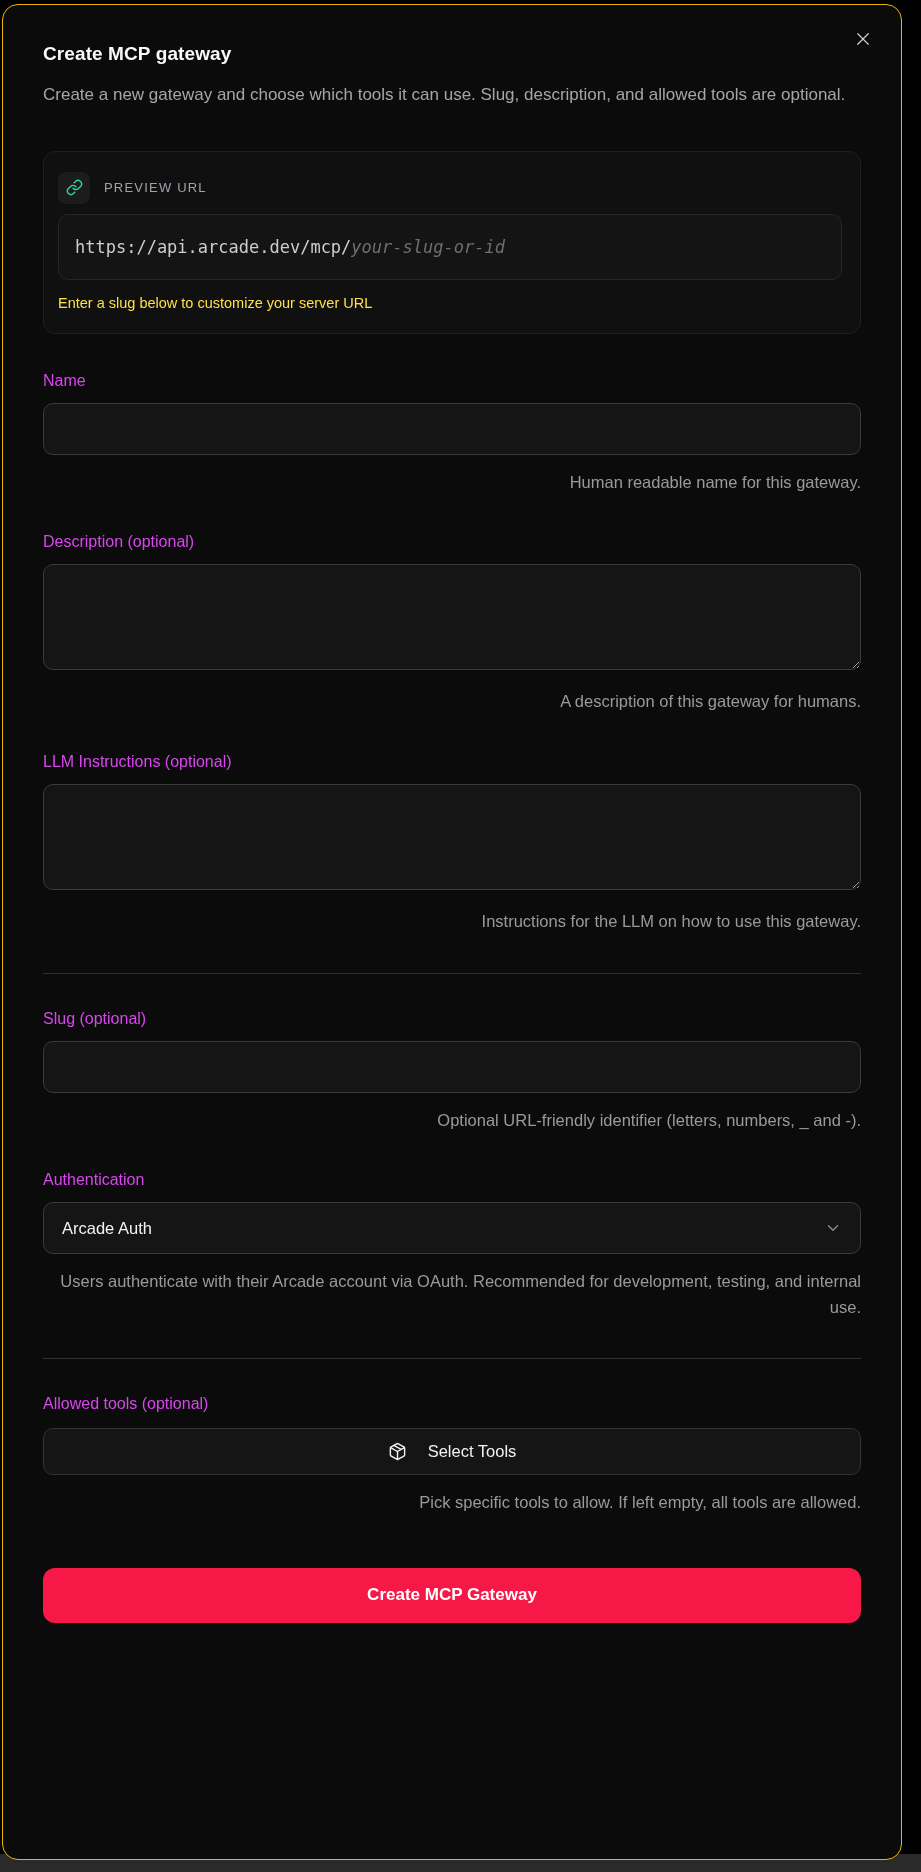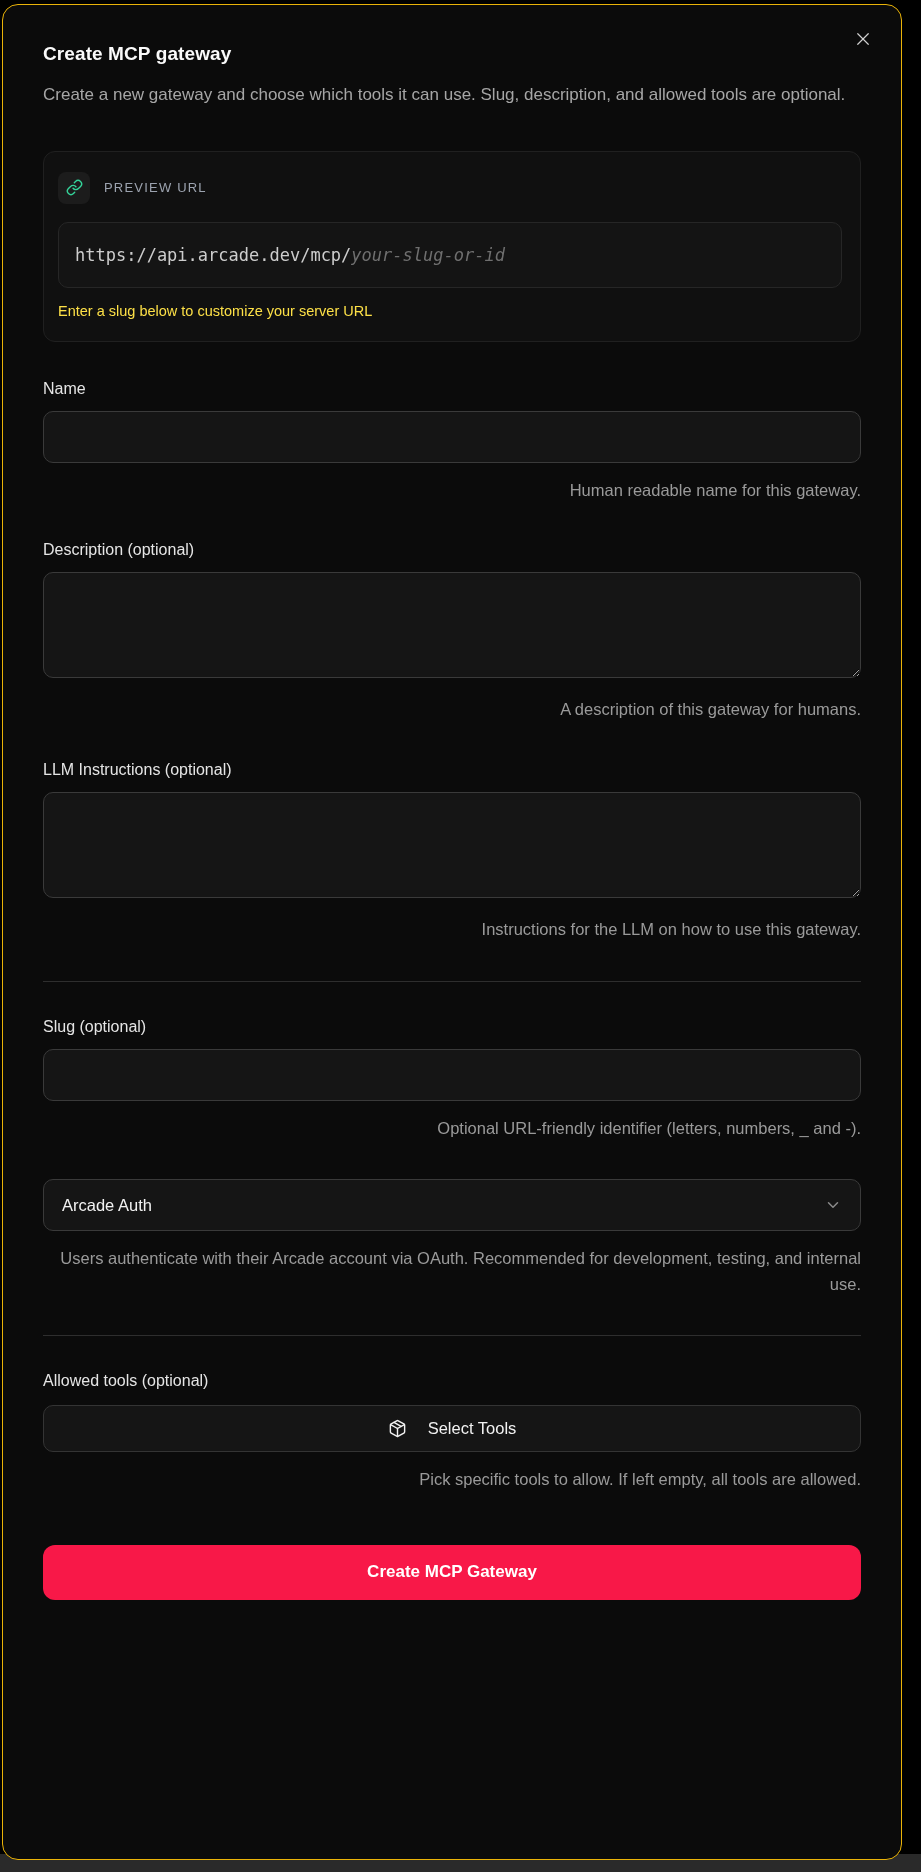--- a/index.html
+++ b/index.html
@@ -46,35 +46,35 @@
   .preview-head { display: flex; align-items: center; gap: 14px; }
   .preview-iconbox {
     width: 32px; height: 32px; border-radius: 8px;
     background: #1c1c1c; display: flex; align-items: center; justify-content: center;
     color: #34d399;
   }
   .preview-label {
     color: #9ca3af; font-size: 13px; font-weight: 500; letter-spacing: 1.2px;
   }
   .preview-urlbox {
-    margin-top: 18px;
+    margin-top: 10px;
     background: #141414;
     border: 1px solid #262626;
     border-radius: 10px;
     padding: 22px 16px;
     font-family: "DejaVu Sans Mono", "Liberation Mono", monospace;
     font-size: 17px;
     white-space: nowrap; overflow: hidden;
   }
   .url-base { color: #cdcdcd; }
   .url-placeholder { color: #6f6f6f; font-style: italic; }
   .preview-helper { margin-top: 15px; color: #fde047; font-size: 14.5px; }
   
   .field { margin-top: 38px; }
-  .field-label { color: #e5e5e5; font-size: 16px; font-weight: 500; display: block; }
+  .field-label { color: #d946ef; font-size: 16px; font-weight: 500; display: block; }
   .text-input {
     margin-top: 13px; width: 100%; height: 52px;
     background: #151515; border: 1px solid #3a3a3a; border-radius: 10px;
     color: #eee; font-size: 16px; padding: 0 16px; outline: none;
     font-family: "Liberation Sans", sans-serif;
   }
   .textarea-input {
     margin-top: 13px; width: 100%; height: 106px;
     background: #151515; border: 1px solid #3a3a3a; border-radius: 10px;
     color: #eee; font-size: 16px; padding: 12px 16px; outline: none;
@@ -167,20 +167,21 @@
 
   <hr class="divider">
 
   <div class="field">
     <label class="field-label">Slug (optional)</label>
     <input class="text-input" type="text" value="" style="">
     <div class="field-helper">Optional URL-friendly identifier (letters, numbers, _ and -).</div>
   </div>
 
   <div class="field">
+    <label class="field-label">Authentication</label>
     <div class="select-box">
       <span class="select-value">Arcade Auth</span>
       <span class="select-chevron">
         <svg width="18" height="18" viewBox="0 0 24 24" fill="none" stroke="currentColor" stroke-width="2" stroke-linecap="round" stroke-linejoin="round">
           <path d="M6 9l6 6 6-6"></path>
         </svg>
       </span>
     </div>
     <div class="field-helper">Users authenticate with their Arcade account via OAuth. Recommended for development, testing, and internal use.</div>
   </div>

